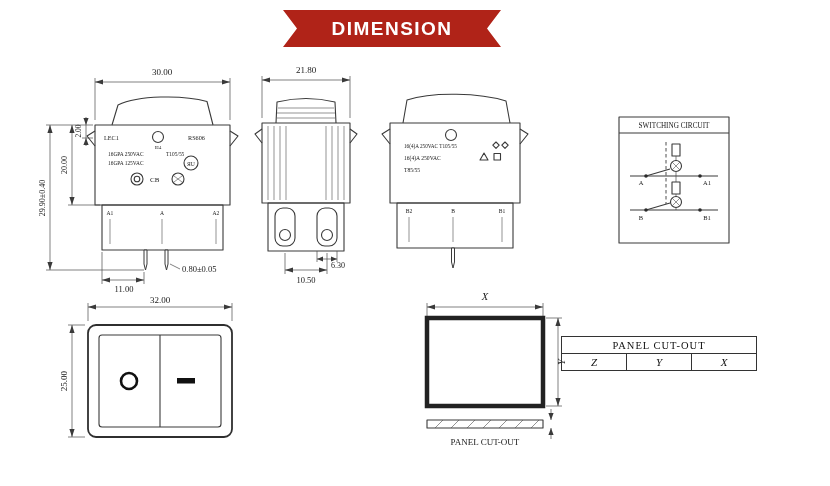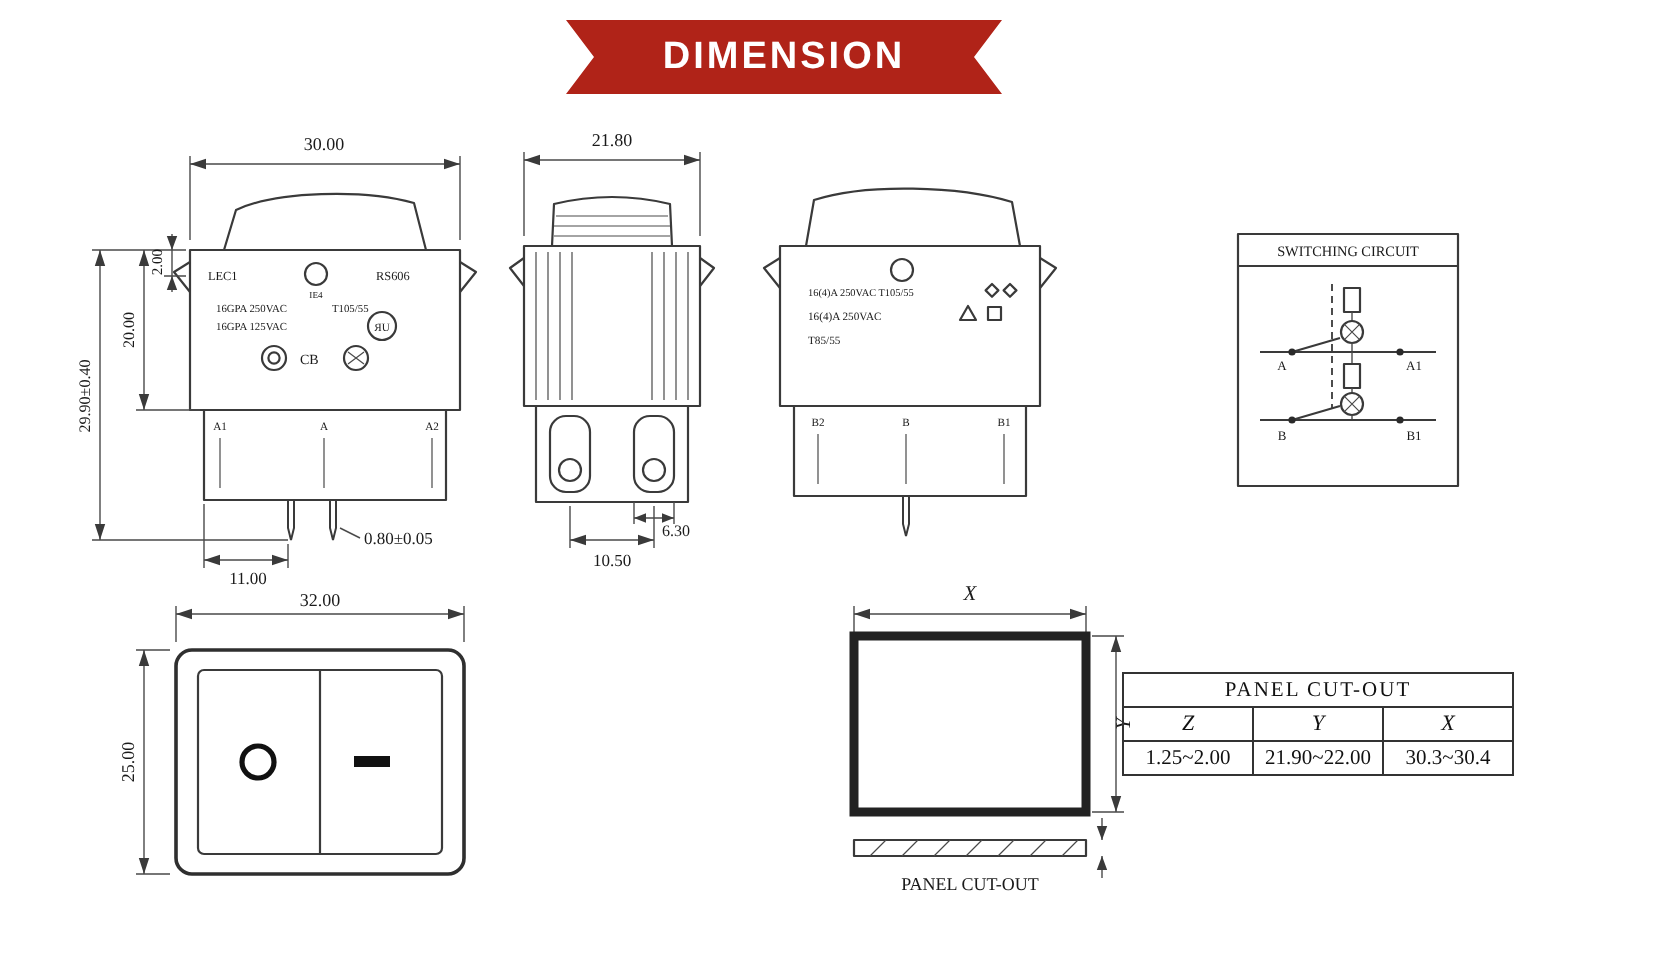--- a/index.html
+++ b/index.html
@@ -267,21 +267,16 @@
   <table class="cut-table">
     <tbody>
         <tr>
       <td colspan="3" class="ttl">PANEL CUT-OUT</td>
     </tr>
     <tr>
       <td class="hdr" style="width:56px">Z</td>
       <td class="hdr" style="width:78px">Y</td>
       <td class="hdr" style="width:62px">X</td>
     </tr>
-    <tr>
-      <td>1.25~2.00</td>
-      <td>21.90~22.00</td>
-      <td>30.3~30.4</td>
-    </tr>
   </tbody>
     </table>
 
 </div>
 
 </body></html>

